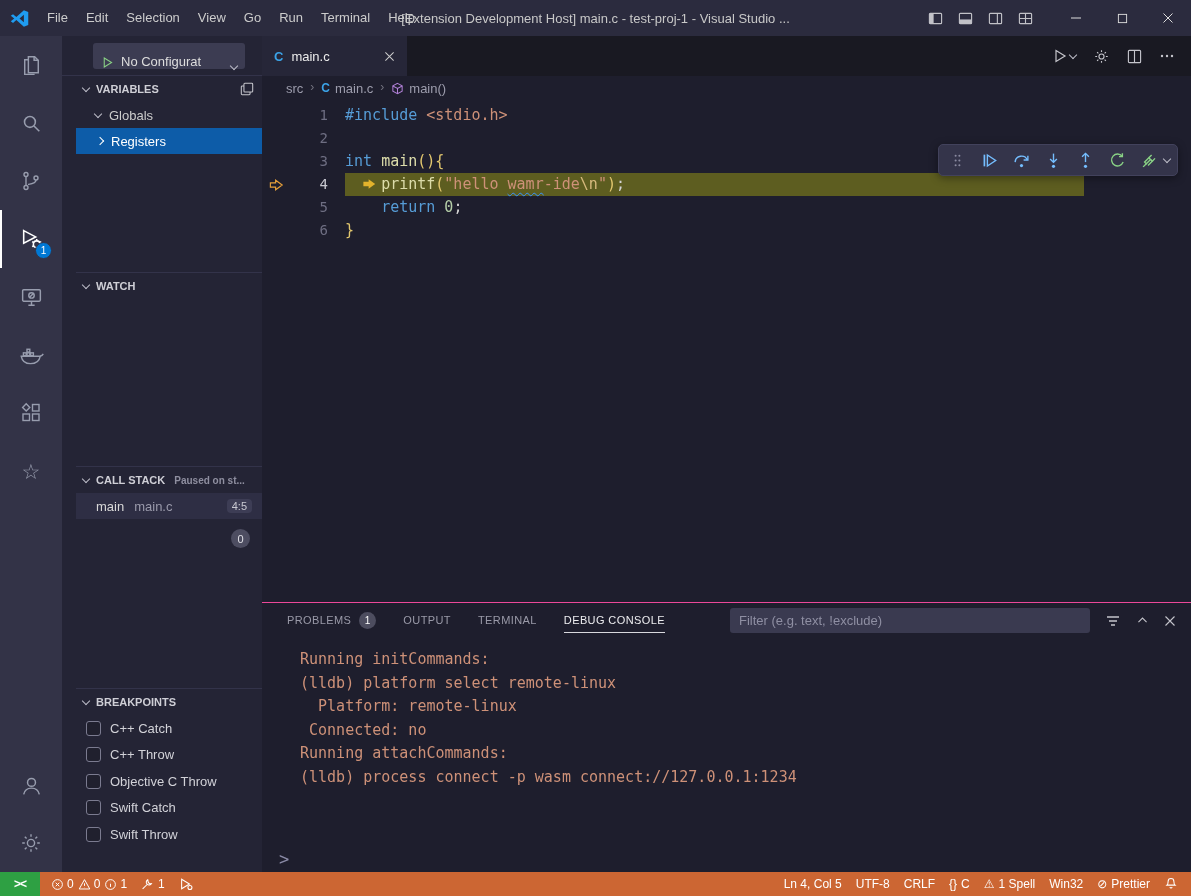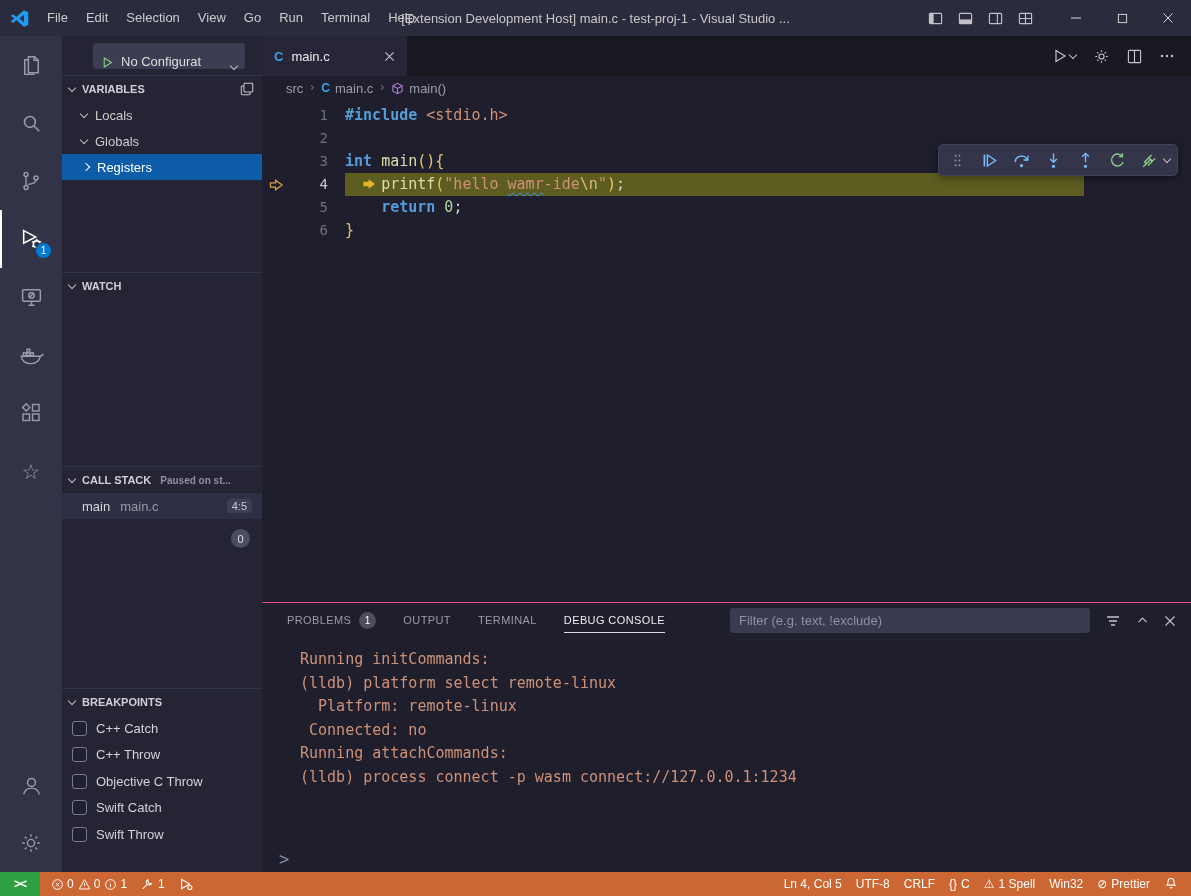--- a/index.html
+++ b/index.html
@@ -28,21 +28,21 @@
   .act-bottom { margin-top:auto; }
   .star-glyph { font-size:21px; line-height:1; }
 
   
   .sidebar { flex:0 0 200px; background:#242435; display:flex; flex-direction:column; font-size:13px; }
   .config-row { flex:0 0 40px; display:flex; align-items:center; padding-left:31px; border-bottom:1px solid #33334a; }
   .config-dd { height:26px; width:152px; background:#3c3c52; border-radius:3px; display:flex; align-items:flex-end; padding:0 8px; gap:7px; }
   .config-label { flex:1; color:#ddd; white-space:nowrap; overflow:hidden; font-size:13px; }
   .chev { width:6px; height:6px; border-right:1.4px solid #bdbdc8; border-bottom:1.4px solid #bdbdc8; transform:rotate(45deg); display:inline-block; flex:0 0 auto; margin-top:-3px; }
   .chev.right { transform:rotate(-45deg); margin-top:0; margin-left:2px; }
-  .section { display:flex; flex-direction:column; }
+  .section { display:flex; flex-direction:column;margin-left:14px; }
   .section + .section { border-top:1px solid #33334a; }
   .section-header { flex:0 0 26px; display:flex; align-items:center; gap:7px; padding:0 8px 0 7px; font-size:11px; font-weight:bold; color:#cfcfd6; }
   .section-hint { font-weight:bold; font-size:10px; color:#8f8fa0; margin-left:2px; white-space:nowrap; }
   .hdr-spacer { flex:1; }
   .side-row { height:26px; display:flex; align-items:center; gap:8px; padding-left:19px; color:#ccc; cursor:default; }
   .side-row.selected { background:#0d5ca8; color:#fff; }
   .side-row.selected .chev { border-color:#fff; }
   .cs-frame { height:26px; background:#2e2e44; display:flex; align-items:center; padding:0 10px 0 20px; gap:10px; }
   .cs-name { color:#d8d8d8; }
   .cs-file { color:#9a9aab; }
@@ -69,21 +69,21 @@
 
   .editor { flex:1; position:relative; font-family:"DejaVu Sans Mono", monospace; font-size:15px; overflow:hidden; }
   .code-lines { padding-top:4px; }
   .code-line { height:23px; line-height:23px; display:flex; position:relative; }
   .glyph { flex:0 0 26px; position:relative; z-index:3; display:flex; align-items:center; padding-left:7px; }
   .lnum { flex:0 0 57px; text-align:right; padding-right:17px; color:#6e6e82; font-size:14px; position:relative; z-index:2; }
   .code-line.hl .lnum { color:#c8c8d0; }
   .ltext { white-space:pre; position:relative; z-index:2; color:#d4d4d4; }
   .line-highlight { position:absolute; left:83px; width:739px; top:0; bottom:0; background:#5d5d20; z-index:1; }
   .inline-arrow { position:absolute; left:100px; top:4px; z-index:3; }
-  .kw { color:#569cd6;font-weight:bold; } .fn { color:#dcdcaa; } .str { color:#ce9178; } .esc { color:#d7ba7d; }
+  .kw { color:#569cd6; } .fn { color:#dcdcaa; } .str { color:#ce9178; } .esc { color:#d7ba7d; }
   .num { color:#b5cea8; } .pt { color:#d4d4d4; } .br1 { color:#e2c76e; }
   .sq { text-decoration-line:underline; text-decoration-style:wavy; text-decoration-color:#3794ff; text-decoration-thickness:1px; text-underline-offset:3px; }
 
   .debug-toolbar { position:absolute; top:44px; right:13px; height:32px; background:#34344a; border:1px solid #42425c; border-radius:5px; display:flex; align-items:center; padding:0 7px; gap:9px; box-shadow:0 2px 8px rgba(0,0,0,.4); z-index:6; }
   .dt-btn { width:23px; height:23px; display:flex; align-items:center; justify-content:center; }
   .dt-chev { margin-left:-6px; }
 
   
   .panel { flex:0 0 270px; border-top:1px solid #ec4899; display:flex; flex-direction:column; background:#1e1e2d; }
   .panel-tabs { flex:0 0 35px; display:flex; align-items:center; padding-left:25px; gap:27px; }
@@ -288,24 +288,20 @@
           <span>VARIABLES</span>
           <span class="hdr-spacer"></span>
           <span>
               <svg width="14" height="14" viewBox="0 0 16 16" fill="none" stroke="#c5c5cc" stroke-width="1.2">
                 <rect x="4.5" y="1.5" width="10" height="10" rx="1"></rect>
                 <path d="M11.5 11.5v2a1 1 0 0 1-1 1h-8a1 1 0 0 1-1-1v-8a1 1 0 0 1 1-1h2"></path>
               </svg>
             </span>
         </div>
         <div>
-            <div class="side-row">
-              <span class="chev"></span>
-              <span>Locals</span>
-            </div>
             <div class="side-row">
               <span class="chev"></span>
               <span>Globals</span>
             </div>
             <div class="side-row selected">
               <span class="chev right"></span>
               <span>Registers</span>
             </div>
           </div>
       </div>

